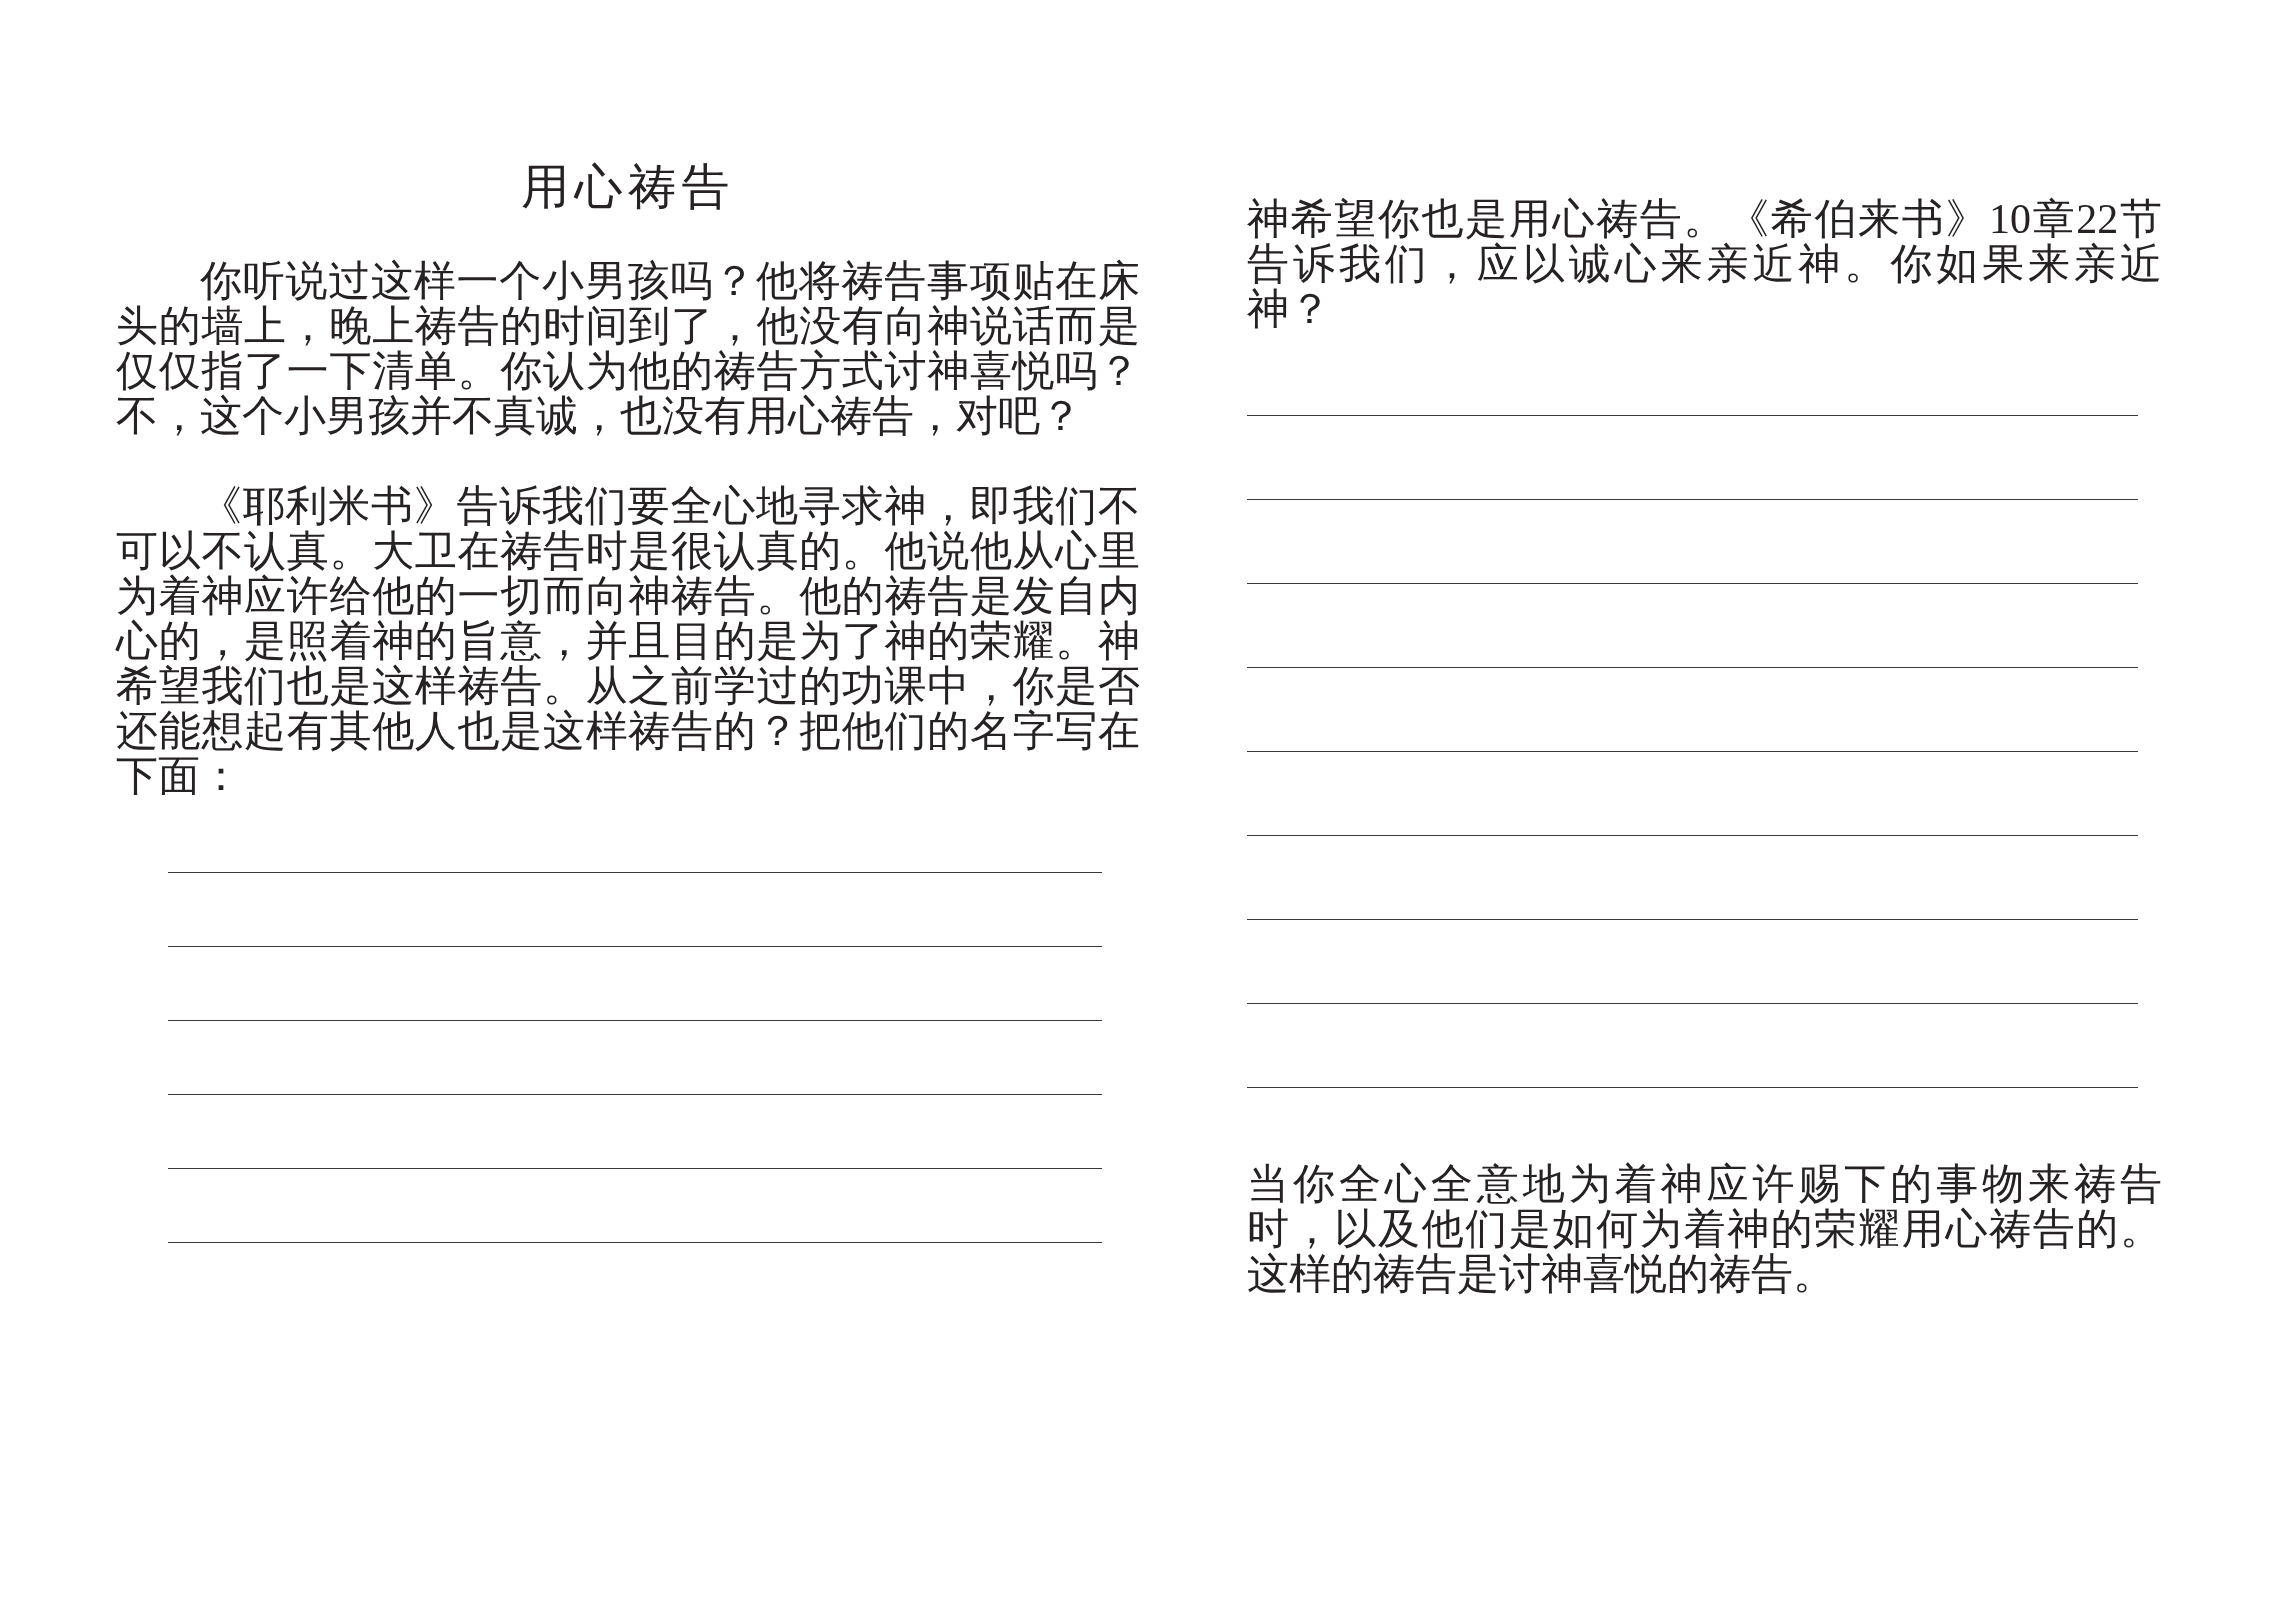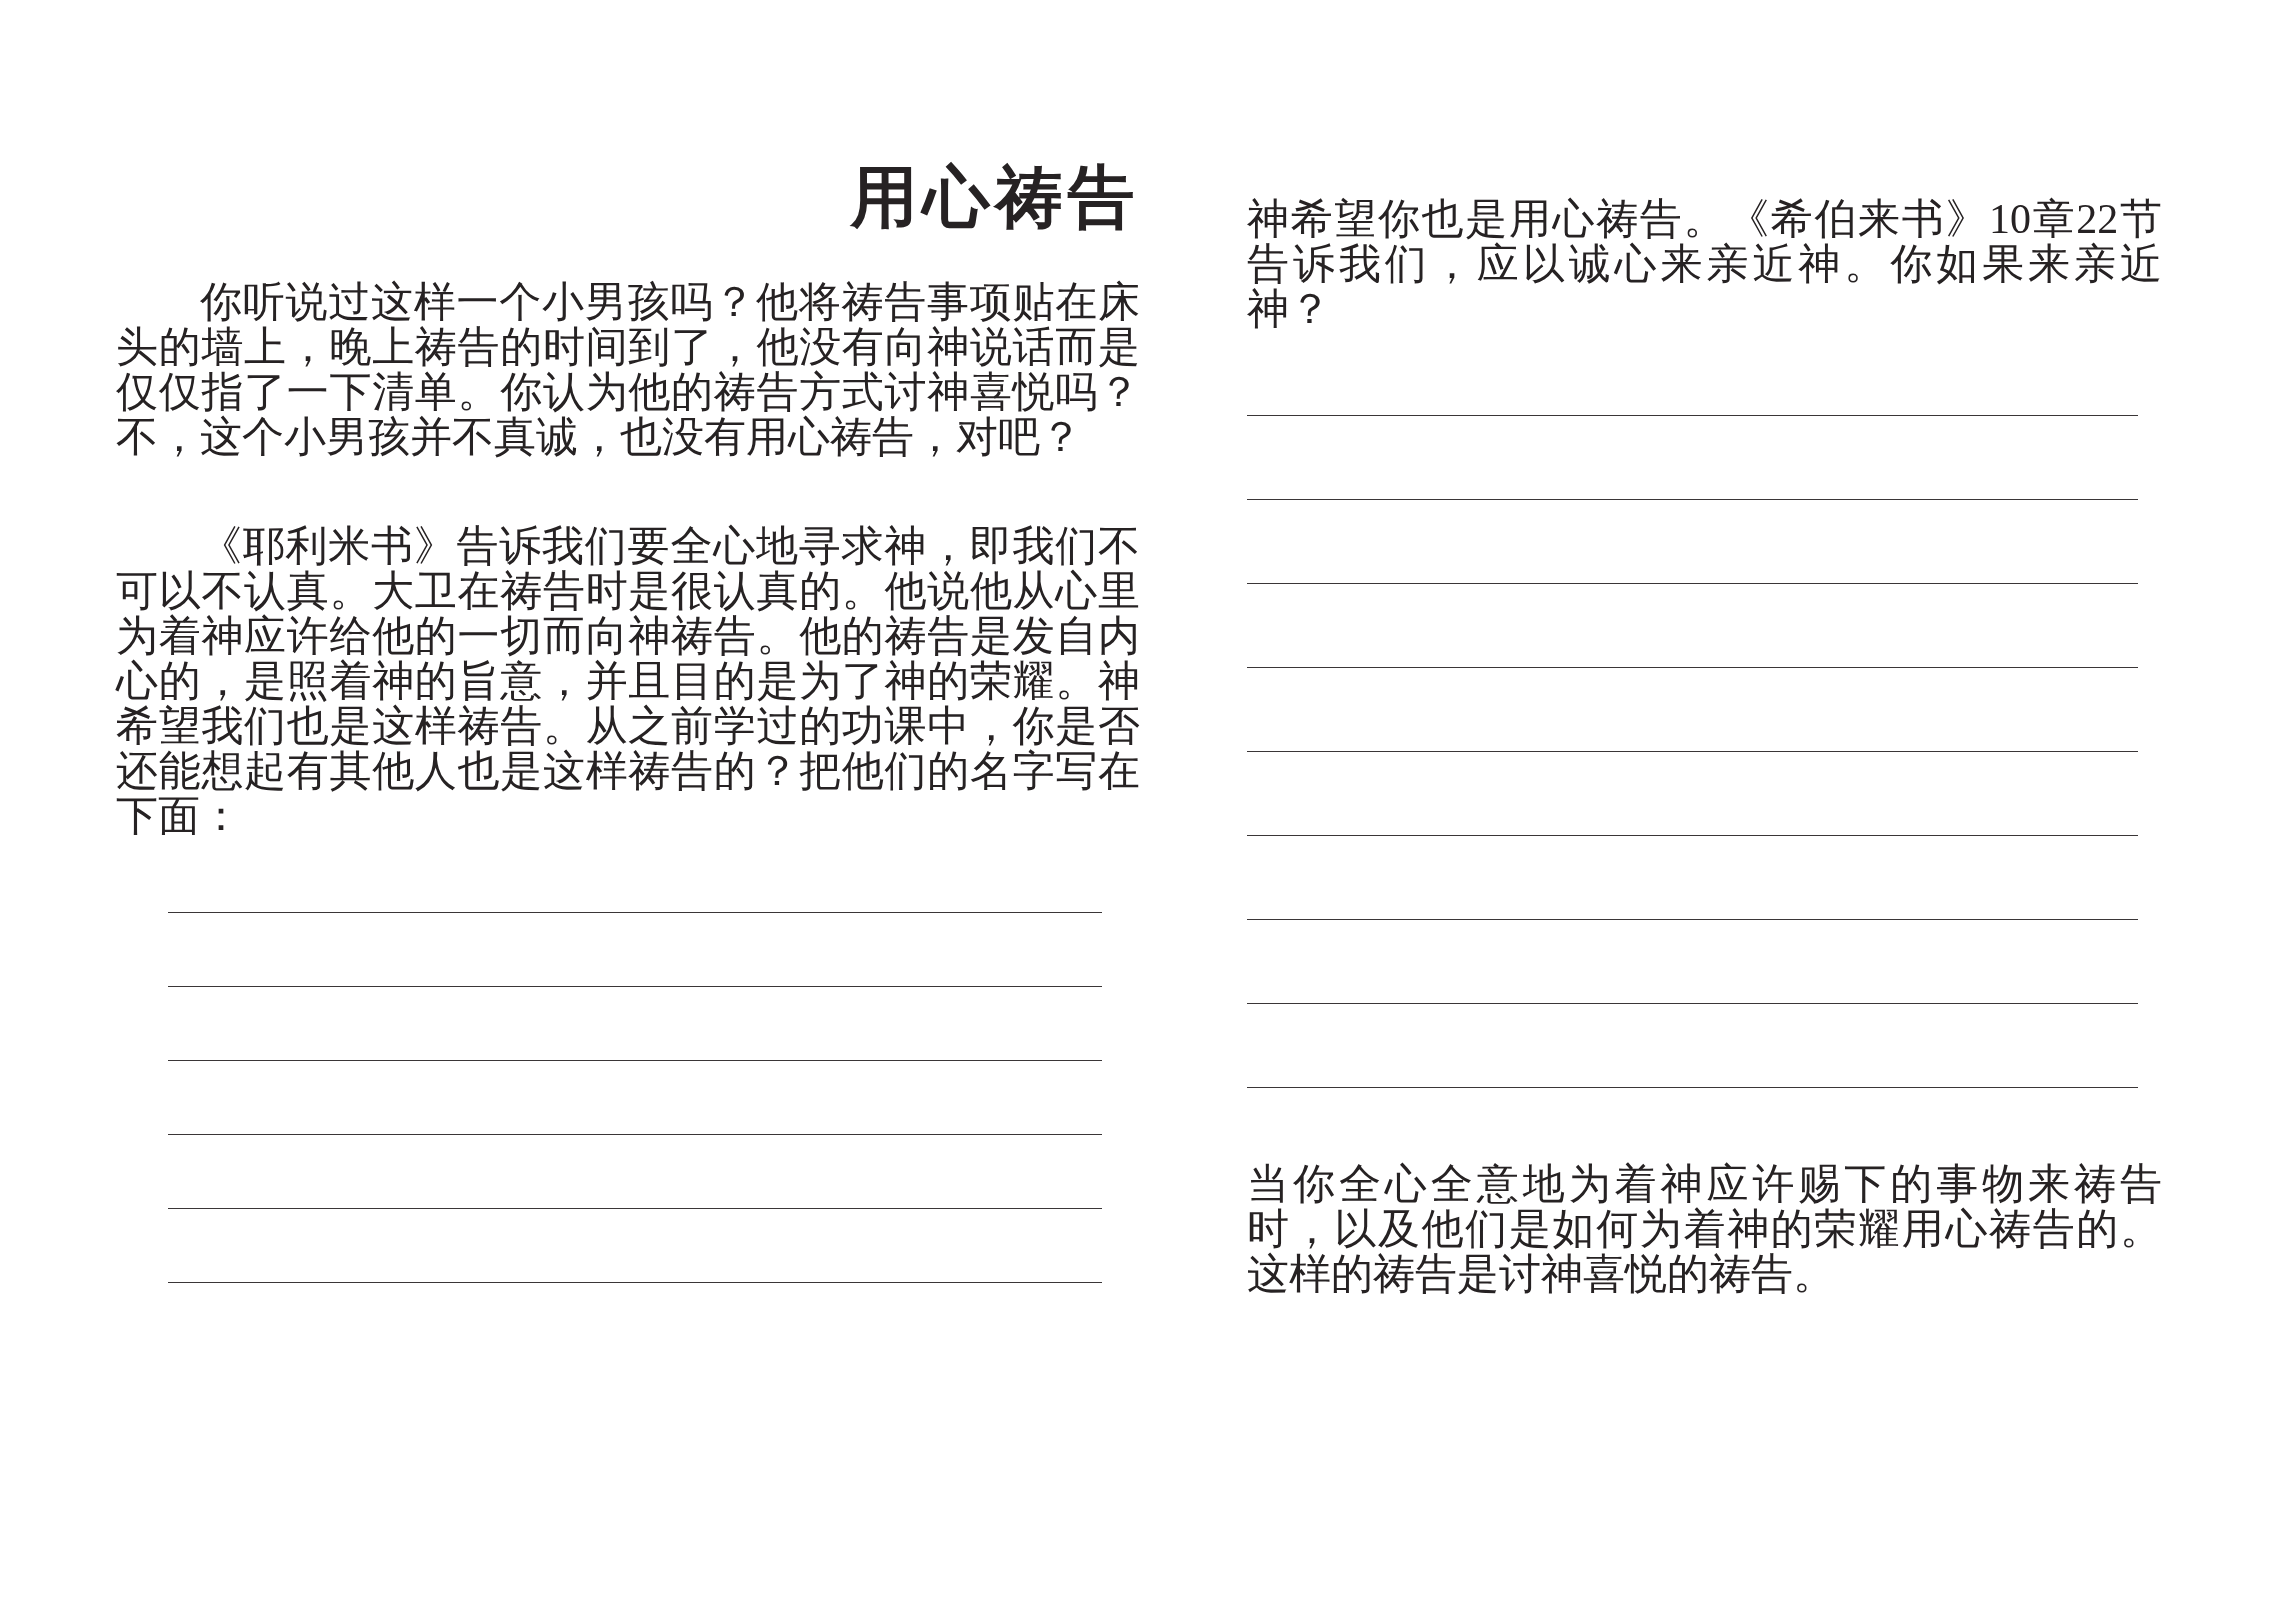--- a/index.html
+++ b/index.html
@@ -25,40 +25,40 @@
   .column.left {
     left: 116px;
     width: 1024px;
   }
   .column.right {
     left: 1247px;
     width: 915px;
   }
   .page-title {
     margin-top: 161px;
-    text-align: right;
-    font-size: 67px;
-    font-weight: bold;
+    text-align: center;
+    font-size: 48px;
+    font-weight: normal;
     letter-spacing: 5.4px;
     line-height: 1.1;
   }
   p.body-text {
     font-size: 42px;
     line-height: 45px;
     margin: 0;
     text-align: justify;
   }
   .quote {
     margin-top: 47px;
   }
   .indent {
     text-indent: 2em;
   }
   .left .para-boy   { margin-top: 45px; }
-  .left .para-jer   { margin-top: 64px; }
+  .left .para-jer   { margin-top: 45px; }
   .left .para-write { margin-top: 52px; }
   .answer-lines { list-style: none; margin: 0; padding: 0; }
   .answer-line {
     border-bottom: 1.8px solid #3a3637;
   }
   
   .left .answer-lines {
     margin-left: 52px;
     width: 934px;
   }

